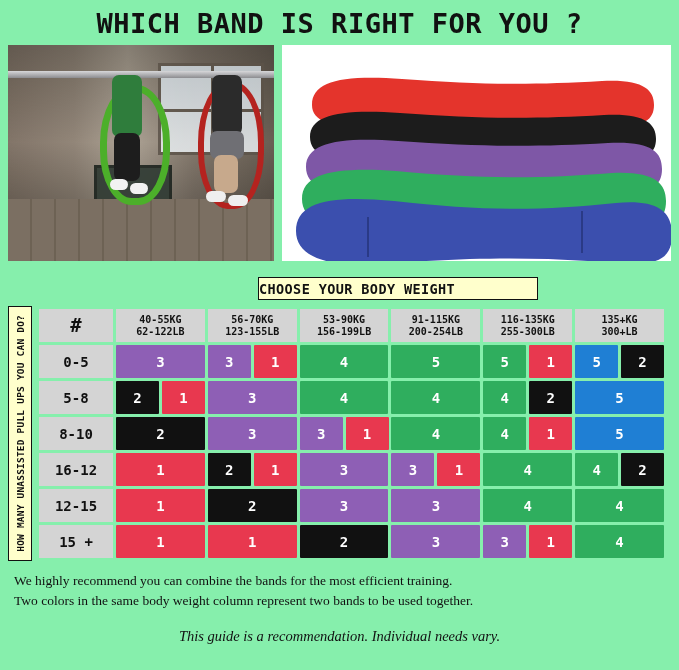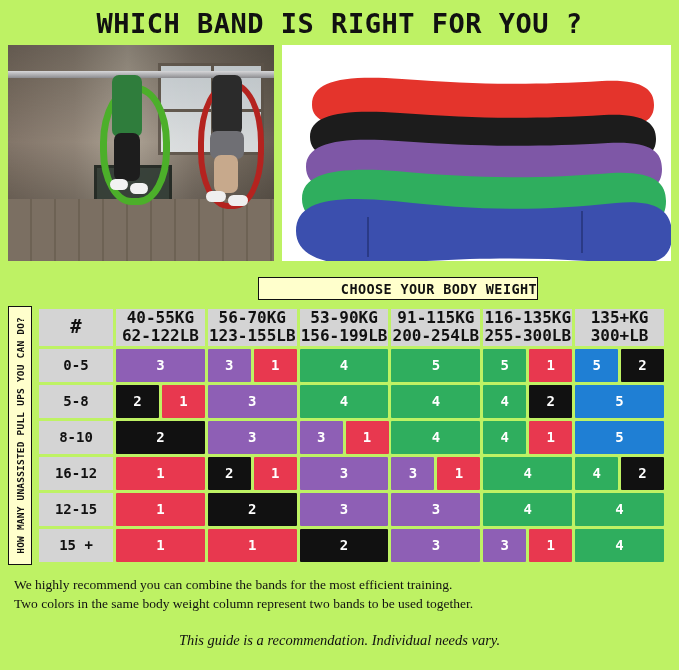--- a/index.html
+++ b/index.html
@@ -9,21 +9,21 @@
     width: 679px;
     height: 670px;
     background: #ffffff;
     font-family: "Liberation Sans", sans-serif;
     overflow: hidden;
   }
   .page {
     position: relative;
     width: 679px;
     height: 670px;
-    background: #bef264;
+    background: #86efac;
   }
 
   
   .headline {
     text-align: center;
     font-family: "DejaVu Sans Mono", monospace;
     font-weight: bold;
     font-size: 27px;
     letter-spacing: 0.5px;
     color: #111;
@@ -103,21 +103,21 @@
   
   .chart-wrap {
     position: relative;
     padding: 10px 8px 0 8px;
   }
   .choose-banner {
     width: 280px;
     margin: 6px 0 6px 250px;
     background: #ffffcc;
     border: 1.5px solid #111;
-    text-align: right;
+    text-align: left;
     font-family: "DejaVu Sans Mono", monospace;
     font-weight: bold;
     font-size: 13.5px;
     letter-spacing: 0.4px;
     color: #111;
     padding: 3px 0 2px 0;
   }
   .chart-row { display: flex; align-items: stretch; }
   .vert-label {
     width: 24px;
@@ -147,21 +147,21 @@
   table.grid td, table.grid th {
     padding: 0;
     height: 33px;
     vertical-align: middle;
   }
   .hdr-cell {
     background: #d4d4d4;
     text-align: center;
     font-family: "DejaVu Sans Mono", monospace;
     font-weight: bold;
-    font-size: 16px;
+    font-size: 10px;
     color: #111;
     line-height: 1.15;
     height: 44px;
   }
   .hdr-hash { font-size: 19px; }
   .rowlabel {
     background: #d4d4d4;
     text-align: center;
     font-family: "DejaVu Sans Mono", monospace;
     font-weight: bold;

